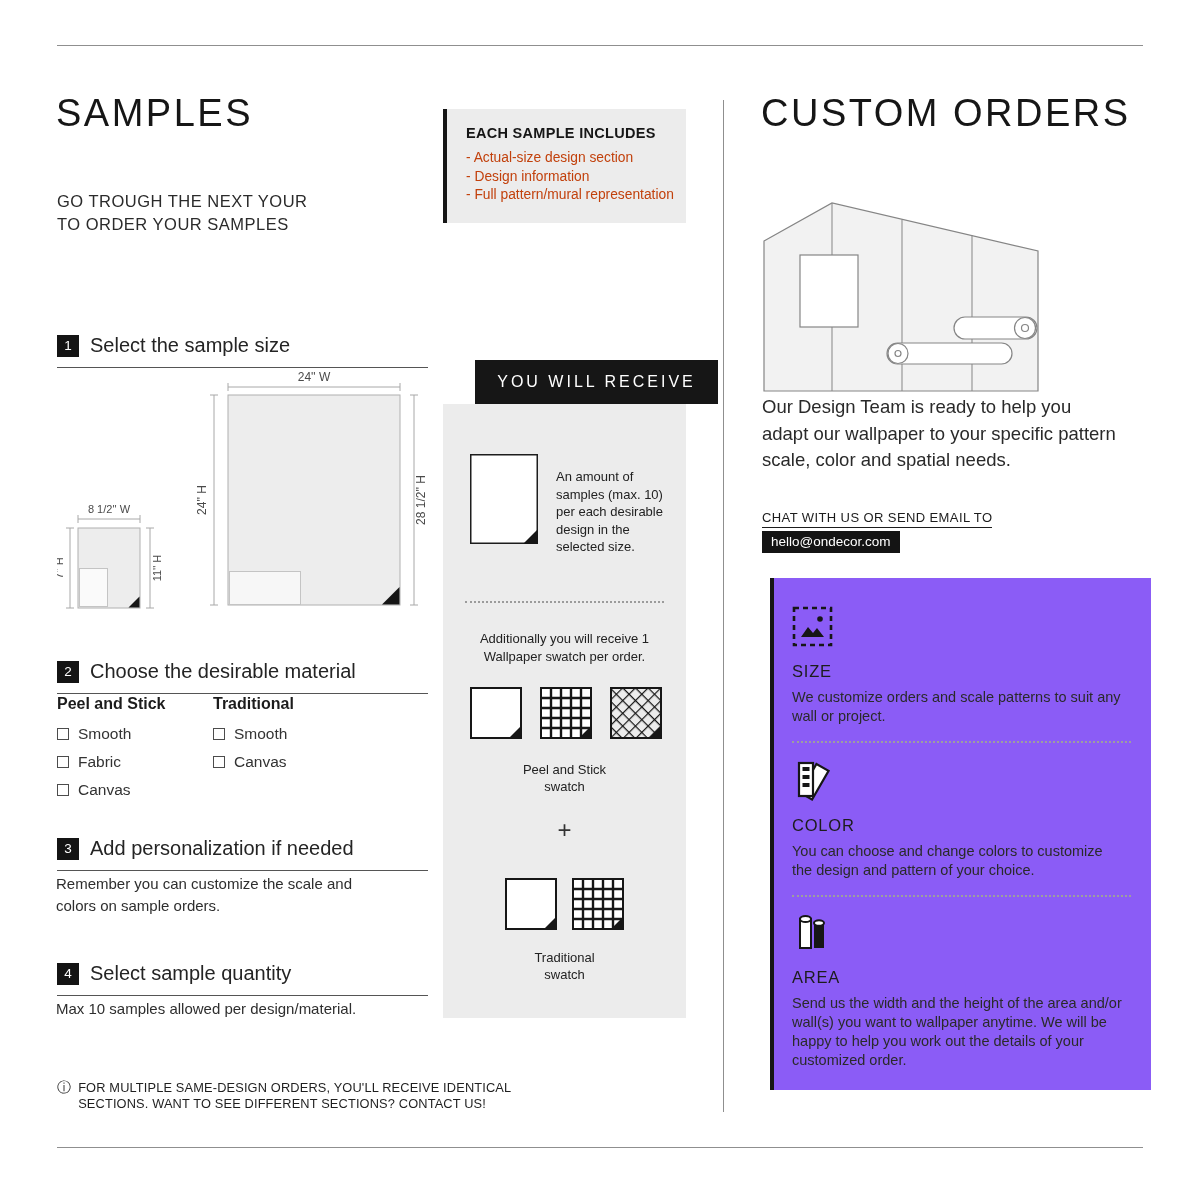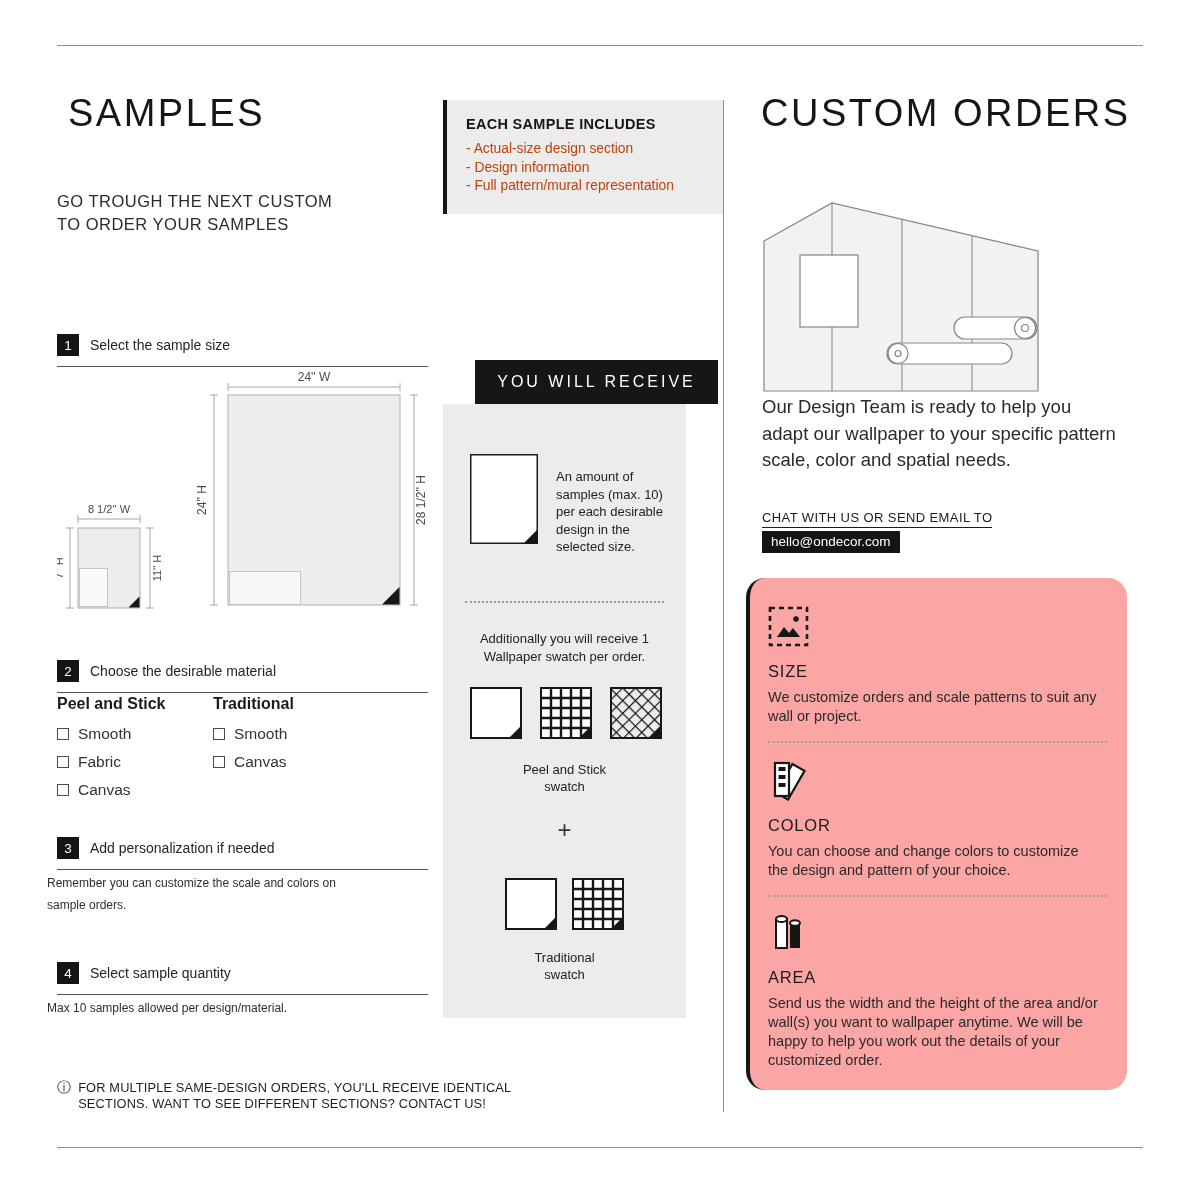--- a/index.html
+++ b/index.html
@@ -9,36 +9,36 @@
   .hrule { position:absolute; left:57px; width:1086px; height:1px; background:#8f8f8f; }
   .vrule { position:absolute; left:723px; top:100px; width:1px; height:1012px; background:#8f8f8f; }
 
   .big-title { position:absolute; font-size:38px; letter-spacing:2.5px; font-weight:500; color:#161616; }
 
   
   .samples-intro { position:absolute; left:57px; top:190px; font-size:16.5px; line-height:23px; letter-spacing:0.5px; color:#2b2b2b; }
 
   .step { position:absolute; left:57px; width:371px; display:flex; align-items:center; gap:11px; padding-bottom:10px; border-bottom:1px solid #555; }
   .step-num { width:22px; height:22px; min-width:22px; background:#141414; color:#fff; font-size:13.5px; display:flex; align-items:center; justify-content:center; }
-  .step-label { font-size:14px; color:#242424; }
+  .step-label { font-size:20px; color:#242424; }
 
   .materials { position:absolute; left:57px; top:695px; display:flex; }
   .mat-col-1 { width:156px; }
   .mat-heading { font-size:16px; font-weight:700; color:#1c1c1c; margin-bottom:12px; }
   .mat-option { display:flex; align-items:center; gap:9px; font-size:15.5px; color:#333; margin-bottom:10px; cursor:default; }
   .checkbox { width:12px; height:12px; min-width:12px; border:1.5px solid #4c4c4c; display:inline-block; background:#fff; }
 
-  .note { position:absolute; left:47px; font-size:12px; line-height:21.5px; color:#2e2e2e; }
+  .note { position:absolute; left:56px; font-size:15px; line-height:21.5px; color:#2e2e2e; }
 
   .footer-note { position:absolute; left:57px; top:1080px; width:500px; display:flex; gap:7px; font-size:12.8px; line-height:16px; letter-spacing:0.15px; color:#1f1f1f; }
   .footer-note .i-icon { font-size:14px; line-height:15px; }
   .footer-note .f-text { width:470px; }
 
   
-  .includes-box { position:absolute; left:443px; top:100px; width:280px; background:#ececec; border-left:4px solid #161616; padding:16px 12px 18px 19px; }
+  .includes-box { position:absolute; left:443px; top:109px; width:243px; background:#ececec; border-left:4px solid #161616; padding:16px 12px 18px 19px; }
   .includes-title { font-size:14.5px; font-weight:700; letter-spacing:0.3px; color:#161616; margin-bottom:8px; }
   .includes-item { font-size:13.8px; line-height:18.5px; color:#c2410c; padding-left:9px; text-indent:-9px; }
   .includes-item::before { content:"- "; }
 
   .receive-header { position:absolute; left:443px; top:360px; width:243px; height:44px; background:#161616; color:#ffffff; font-size:16px; letter-spacing:3px; display:flex; align-items:center; justify-content:center;margin-left:32px; }
   .receive-panel { position:absolute; left:443px; top:404px; width:243px; height:614px; background:#ececec;padding-left:28px; }
   .receive-panel > div, .receive-panel > svg { position:absolute; }
   .rp-sheet { left:27px; top:50px; }
   .rp-text1 { left:113px; top:64px; width:118px; font-size:13px; line-height:17.5px; color:#222; }
   .rp-dotted { left:22px; right:22px; top:197px; border-top:2px dotted #9b9b9b; }
@@ -47,21 +47,21 @@
   .rp-row2 { left:62px; top:474px; display:flex; gap:15px; }
   .rp-label { left:0; right:0; text-align:center; font-size:13px; line-height:17px; color:#222; }
   .rp-plus { left:0; right:0; top:412px; text-align:center; font-size:24px; font-weight:300; color:#333; }
 
   
   .house-svg { position:absolute; left:762px; top:197px; }
   .custom-intro { position:absolute; left:762px; top:394px; width:355px; font-size:18.5px; line-height:26.5px; color:#2a2a2a; }
   .chat-label { position:absolute; left:762px; top:510px; font-size:13px; letter-spacing:0.4px; color:#1c1c1c; border-bottom:1px solid #1c1c1c; padding-bottom:2px; }
   .email-badge { position:absolute; left:762px; top:531px; background:#141414; color:#fff; font-size:13.5px; padding:3px 9px 4px 9px; cursor:pointer; }
 
-  .info-panel { position:absolute; left:746px; top:578px; width:381px; background:#fca5a5; border-left:4px solid #161616; padding:28px 20px 20px 18px;border-radius:19px; }
+  .info-panel { position:absolute; left:770px; top:578px; width:381px; background:#8b5cf6; border-left:4px solid #161616; padding:28px 20px 20px 18px; }
   .info-icon { margin-bottom:10px; }
   .info-heading { font-size:16.5px; letter-spacing:0.8px; color:#1c1c1c; margin-bottom:7px; }
   .info-body { font-size:14.5px; line-height:19px; color:#2a2a2a; }
   .info-div { border-top:2px dotted #9e9e9e; margin:15px 0; } .w320 { width:322px; } .w330 { width:332px; }
 
   svg text { font-family:"Liberation Sans", sans-serif; }
 </style>
 </head>
 <body>
 
@@ -72,24 +72,24 @@
     </pattern>
   </defs>
 </svg>
 
 <div class="page">
 
   <div class="hrule" style="top:45px"></div>
   <div class="hrule" style="top:1147px"></div>
   <div class="vrule"></div>
 
-  <h1 class="big-title" style="left:68px; top:92px">SAMPLES</h1>
+  <h1 class="big-title" style="left:56px; top:92px">SAMPLES</h1>
 
   <div class="samples-intro">
-    <div>GO TROUGH THE NEXT CUSTOM</div>
+    <div>GO TROUGH THE NEXT YOUR</div>
     <div>TO ORDER YOUR SAMPLES</div>
   </div>
 
   <div class="step" style="top:334px">
     <span class="step-num">1</span>
     <span class="step-label">Select the sample size</span>
   </div>
 
   <svg style="position:absolute; left:57px; top:372px" width="371" height="250" viewBox="0 0 371 250">
 

